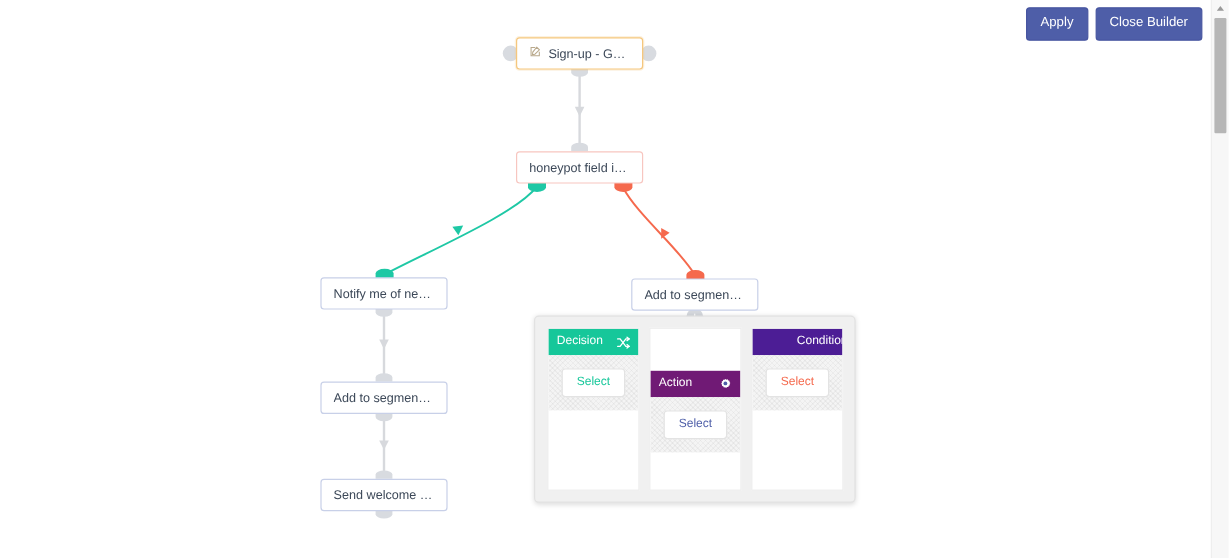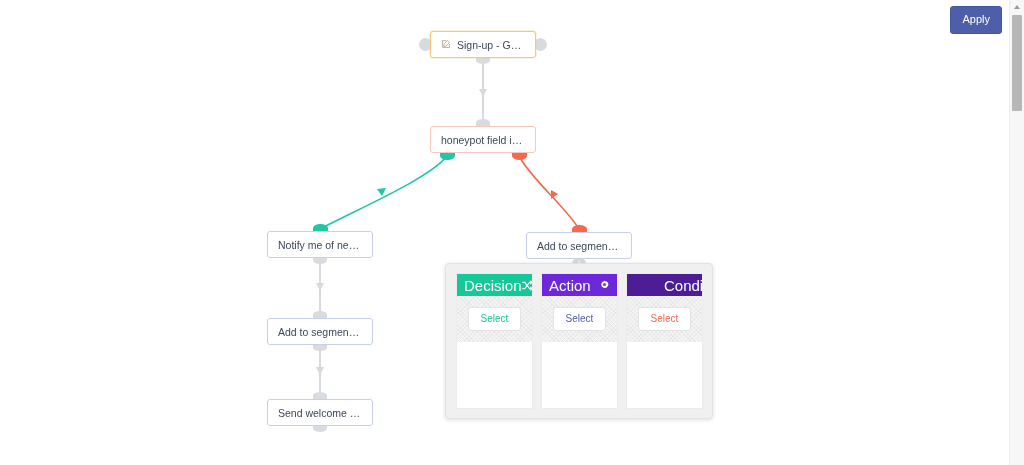--- a/index.html
+++ b/index.html
@@ -156,21 +156,21 @@
     overflow: hidden;
     min-width: 0;
   }
   .card-head {
     height: 22px;
     display: flex;
     align-items: center;
     justify-content: space-between;
     padding: 0 7px;
     color: #ffffff;
-    font-size: 15px;
+    font-size: 10px;
     line-height: 1;
   }
   .card-head .chi { display: flex; align-items: center; }
   .card-body {
     flex: 1 1 auto;
     padding: 7px 7px 2px 7px;
     font-size: 8.6px;
     line-height: 1.55;
     color: #7b8391;
     background: #ffffff;
@@ -319,21 +319,21 @@
             <path d="M12.4 10.4 L15 12.5 L12.4 14.6"></path>
           </svg>
         </span>
       </div>
       <div class="card-foot">
         <button class="sel-btn" style="color:#16c79a;">Select</button>
       </div>
     </div>
 
     <div class="card">
-      <div class="card-head" style="background:#6d28d9;">
+      <div class="card-head" style="background:#701a75;margin-top:35px;">
         <span>Action</span>
         <span class="chi">
           <svg width="11" height="11" viewBox="0 0 16 16" fill="#ffffff">
             <path d="M8 1.2 L9.3 2.0 L10.8 1.6 L11.5 3.0 L13.0 3.3 L12.9 4.9 L14.0 6.0 L13.1 7.3 L13.4 8.8 L12.0 9.5 L11.6 11.0 L10.0 10.9 L8.9 12.0 L7.6 11.1 L6.1 11.4 L5.4 10.0 L3.9 9.7 L4.0 8.1 L2.9 7.0 L3.8 5.7 L3.5 4.2 L4.9 3.5 L5.3 2.0 L6.9 2.1 Z"></path>
             <circle cx="8" cy="6.6" r="2.3" fill="#4e5ea8"></circle>
           </svg>
         </span>
       </div>
       <div class="card-foot">
         <button class="sel-btn" style="color:#4e5ea8;">Select</button>
@@ -352,18 +352,19 @@
       <div class="card-foot">
         <button class="sel-btn" style="color:#f5694d;">Select</button>
       </div>
     </div>
 
   </div>
 </div>
 
 <div id="topbar">
   <button class="tbtn">Apply</button>
+  <button class="tbtn">Close Builder</button>
 </div>
 
 <div id="scrollbar">
   <div id="sb-up"></div>
   <div id="sb-thumb"></div>
 </div>
 
 </body></html>

